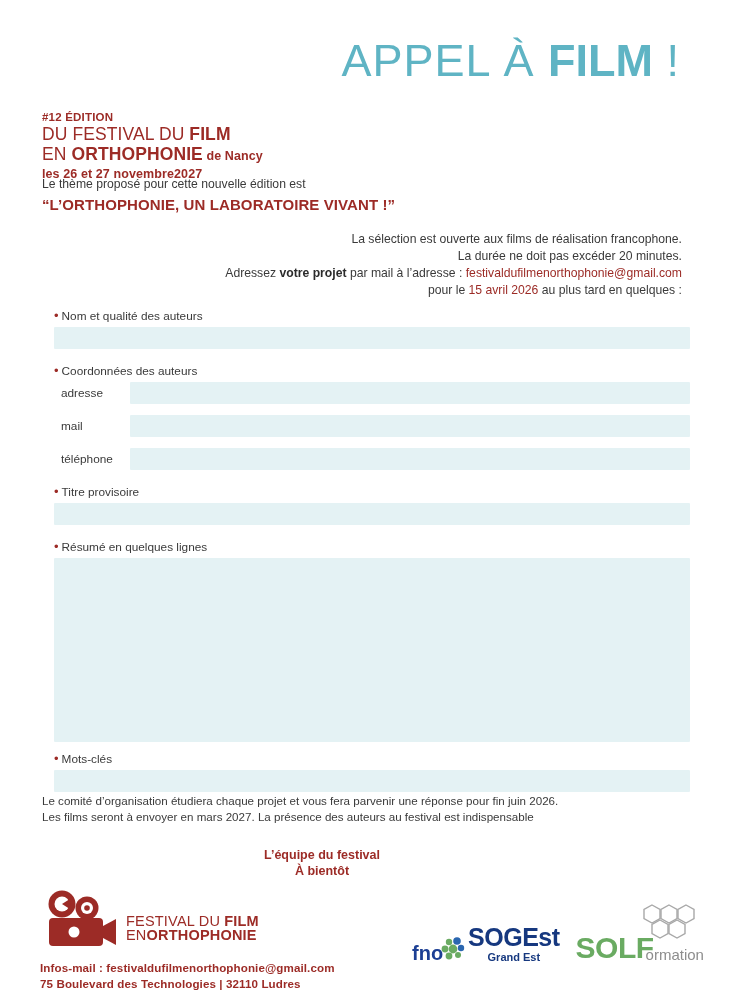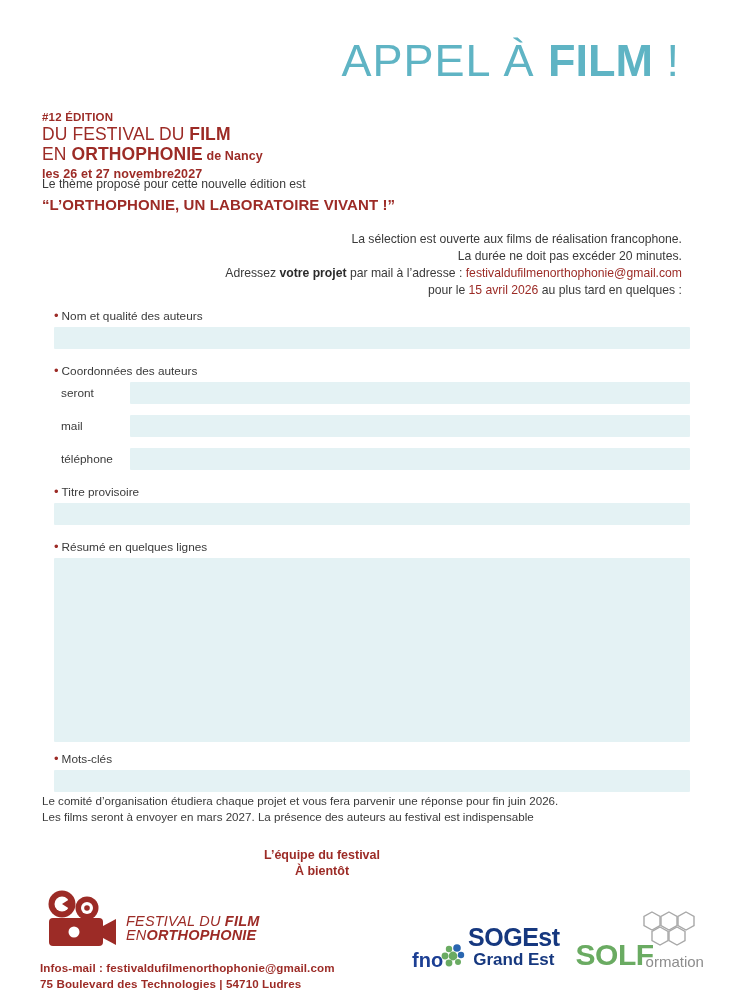--- a/index.html
+++ b/index.html
@@ -80,21 +80,21 @@
   .closing .p-line { font-size:11.6px; line-height:16px; }
   .signoff {
     margin-top:22px; text-align:center; width:560px;
     color:#9c2b26; font-weight:700; font-size:12.5px; line-height:16px;
   }
 
   
   .footer-left { position:absolute; left:40px; top:888px; }
   .logo-row { display:flex; align-items:center; }
   .logo-text {
-    margin-left:6px; line-height:1.0; padding-top:18px;font-style:italic;
+    margin-left:6px; line-height:1.0; padding-top:18px;
   }
   .lt1, .lt2 {
     font-size:14.5px; color:#9c2b26; letter-spacing:.2px;
     white-space:nowrap; font-weight:400;
   }
   .lt1 b, .lt2 b { font-weight:700; }
   .contact { margin-top:10px; }
   .contact div {
     font-size:11.6px; font-weight:700; color:#9c2b26; line-height:16px;
     letter-spacing:.1px;
@@ -104,21 +104,21 @@
   .fno-txt {
     font-size:20px; font-weight:700; color:#1c3f94;
     font-family:"Liberation Sans", sans-serif; line-height:1;
   }
   .sogest-wrap { margin-left:1px; }
   .sogest {
     font-size:25px; font-weight:700; color:#16387f; line-height:1;
     letter-spacing:-.5px;
   }
   .grandest {
-    font-size:17px; font-weight:700; color:#16387f;
+    font-size:11px; font-weight:700; color:#16387f;
     text-align:center; line-height:1.1; margin-top:1px;
   }
   .solf-wrap { margin-left:16px; position:relative; }
   .solf {
     font-size:30px; font-weight:700; color:#6aab62; line-height:1;
     letter-spacing:-.5px;
   }
   .ormation {
     font-size:15px; color:#8d8d8d; line-height:1;
     position:absolute; left:70px; bottom:1px;
@@ -170,21 +170,21 @@
     </div>
     <div class="f-box" style="height:22px;"></div>
 
     <div class="sp-14"></div>
 
     <div class="f-label">
       <span class="bullet">•</span><span>Coordonnées des auteurs</span>
     </div>
 
     <div class="row">
-      <div class="row-label">seront</div>
+      <div class="row-label">adresse</div>
       <div class="f-box" style="height:22px;"></div>
     </div>
     <div class="sp-11"></div>
     <div class="row">
       <div class="row-label">mail</div>
       <div class="f-box" style="height:22px;"></div>
     </div>
     <div class="sp-11"></div>
     <div class="row">
       <div class="row-label">téléphone</div>
@@ -239,21 +239,21 @@
         <div class="lt1">
           <span>FESTIVAL DU </span><b>FILM</b>
         </div>
         <div class="lt2">
           <span>EN</span><b>ORTHOPHONIE</b>
         </div>
       </div>
     </div>
     <div class="contact">
       <div>Infos-mail : festivaldufilmenorthophonie@gmail.com</div>
-      <div>75 Boulevard des Technologies | 54710 Ludres</div>
+      <div>75 Boulevard des Technologies | 32110 Ludres</div>
     </div>
   </div>
 
   <div class="sponsors">
     <div style="display:flex;align-items:flex-end;">
       <span class="fno-txt">fno</span>
       <svg width="26" height="24" viewBox="0 0 26 24" style="margin:0 0 2px -2px;">
         <circle cx="8" cy="5" r="3.2" fill="#6aab62"></circle>
         <circle cx="16" cy="4" r="3.8" fill="#2a66b0"></circle>
         <circle cx="4" cy="12" r="3.4" fill="#6aab62"></circle>

